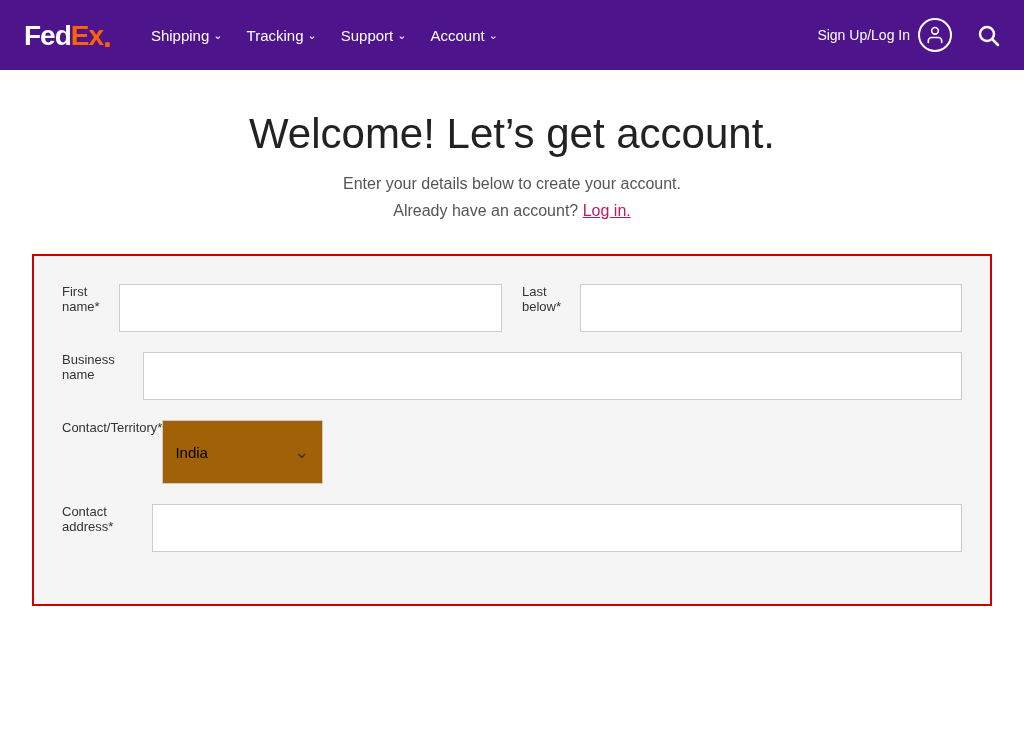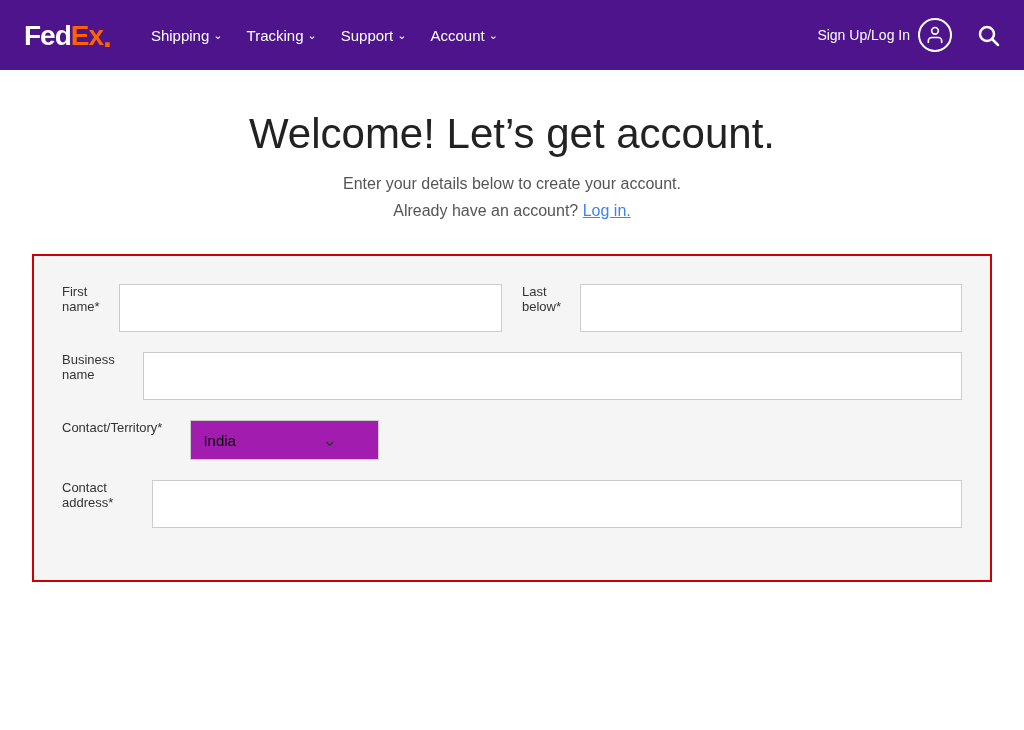--- a/index.html
+++ b/index.html
@@ -136,21 +136,21 @@
     }
 
     .subtitle {
       font-size: 16px;
       color: #555;
       text-align: center;
       line-height: 1.7;
     }
 
     .subtitle a {
-      color: #3b82f6;
+      color: #be185d;
       text-decoration: underline;
     }
 
     
     .form-container {
       margin-top: 30px;
       width: 960px;
       border: 2px solid #cc0000;
       background: #f5f5f5;
       padding: 28px 28px 32px;
@@ -188,30 +188,29 @@
       font-size: 15px;
       outline: none;
     }
 
     .form-select-wrapper {
       position: relative;
     }
 
     .form-select {
       width: 100%;
-      height: 40px;
+      height: 64px;
       border: 1px solid #ccc;
-      background: #a21caf;
+      background: #a16207;
       padding: 0 40px 0 12px;
       font-size: 15px;
       appearance: none;
       -webkit-appearance: none;
       cursor: pointer;
       outline: none;
-      margin-left: 28px;
     }
 
     .select-chevron {
       position: absolute;
       right: 14px;
       top: 50%;
       transform: translateY(-50%);
       font-size: 18px;
       color: #333;
       pointer-events: none;

